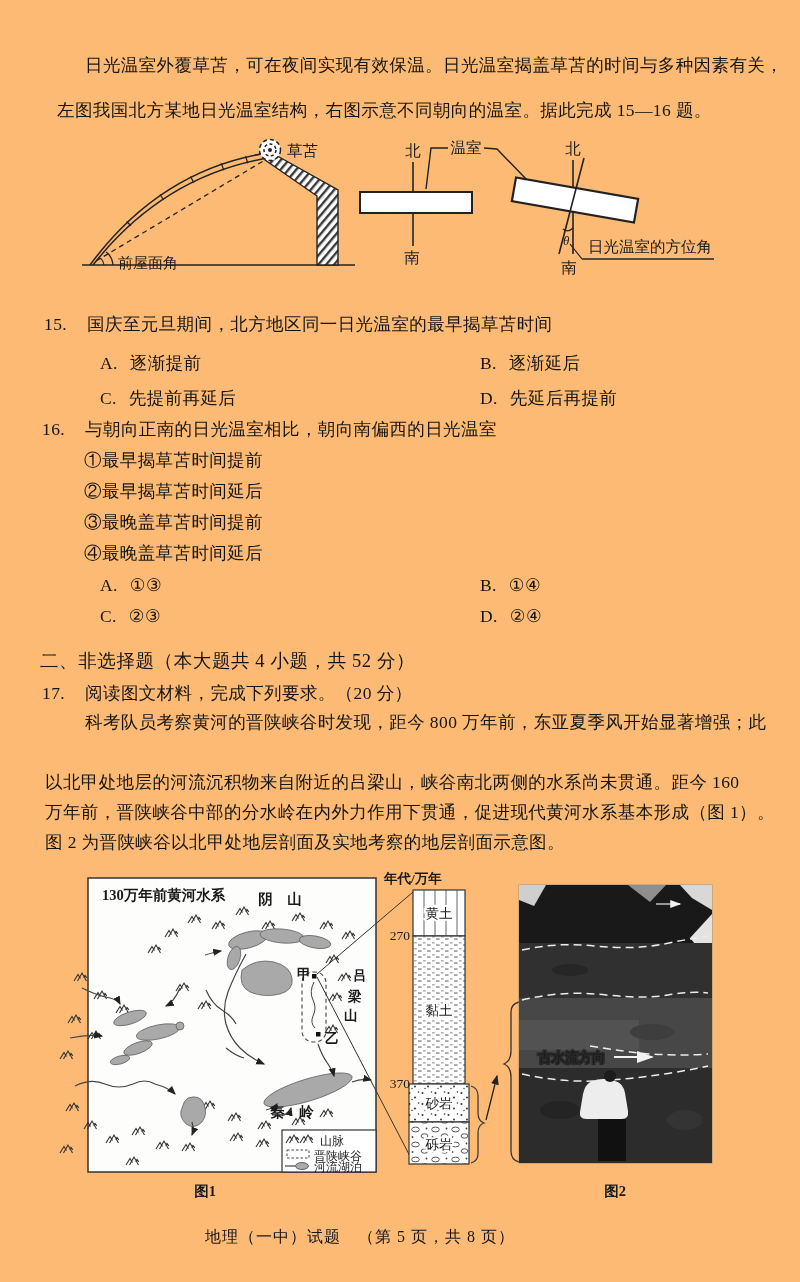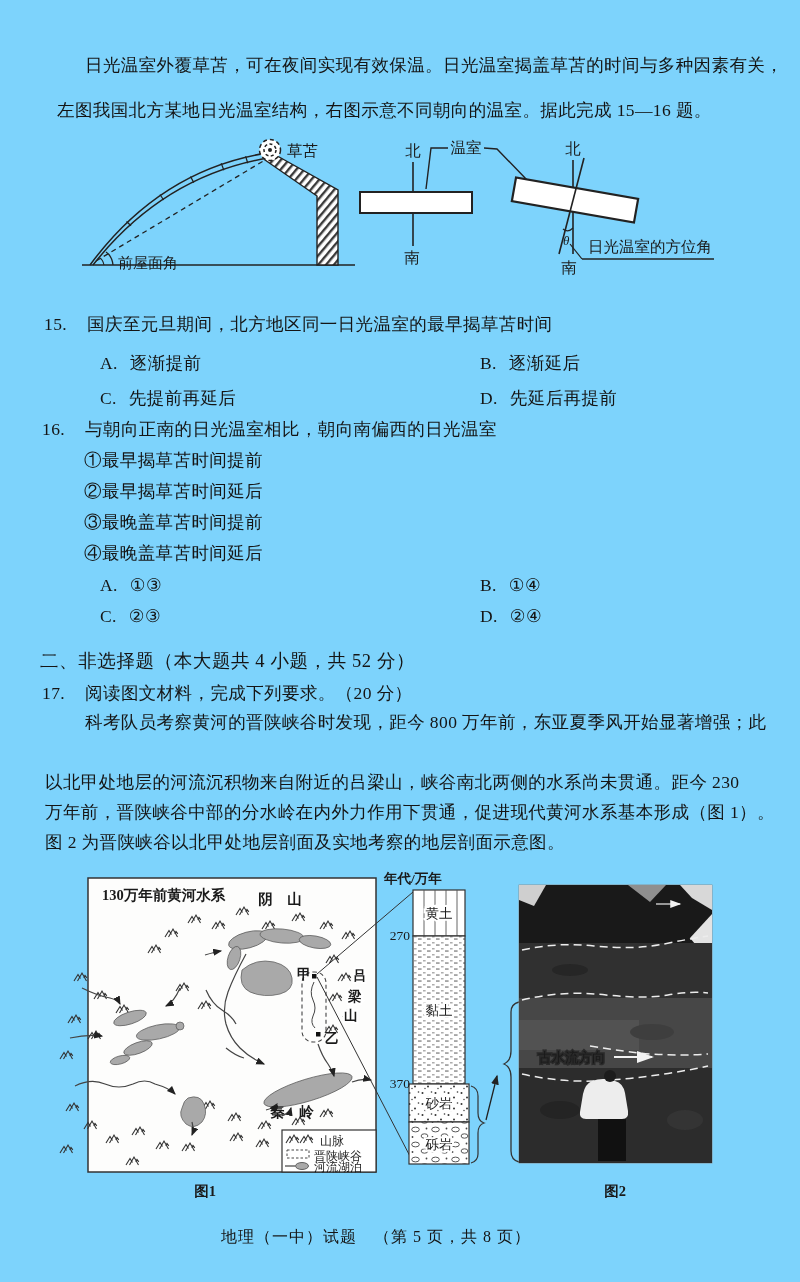--- a/index.html
+++ b/index.html
@@ -1,22 +1,22 @@
 <!DOCTYPE html>
 <html><head>
 <meta charset="utf-8">
 <style>
   html,body{margin:0;padding:0;background:#d8d8d8;}
-  .page{position:relative;width:800px;height:1282px;background:#7dd3fc;overflow:hidden;
+  .page{position:relative;width:800px;height:1282px;background:#fdba74;overflow:hidden;
         font-family:"Liberation Serif","DejaVu Serif",serif;color:#151515;}
   .t{position:absolute;font-size:17.5px;line-height:22px;white-space:nowrap;letter-spacing:.4px;}
   .qnum{display:inline-block;margin-right:20px;}
   .optlab{display:inline-block;margin-right:12px;}
   .sect{font-size:18.5px;font-weight:normal;letter-spacing:.6px;}
-  .footer{position:absolute;top:1227px;left:0;width:720px;text-align:center;font-size:16px;letter-spacing:1px;padding-left:16px;}
+  .footer{position:absolute;top:1227px;left:0;width:720px;text-align:center;font-size:16px;letter-spacing:1px;}
   svg{position:absolute;}
   svg text{font-family:"Liberation Serif","DejaVu Serif",serif;fill:#1a1a1a;}
   .halo{paint-order:stroke;stroke:#ffffff;stroke-width:4px;}
   .whalo{paint-order:stroke;stroke:#2a2a2a;stroke-width:3px;}
 </style>
 </head>
 <body>
 
 <div class="page">
 
@@ -89,21 +89,21 @@
   <div class="t" style="top:511px;left:84px">③最晚盖草苫时间提前</div>
   <div class="t" style="top:542px;left:84px">④最晚盖草苫时间延后</div>
   <div class="t" style="top:574px;left:100px"><span class="optlab">A.</span><span>①③</span></div>
   <div class="t" style="top:574px;left:480px"><span class="optlab">B.</span><span>①④</span></div>
   <div class="t" style="top:605px;left:100px"><span class="optlab">C.</span><span>②③</span></div>
   <div class="t" style="top:605px;left:480px"><span class="optlab">D.</span><span>②④</span></div>
 
   <div class="t sect" style="top:650px;left:40px">二、非选择题（本大题共 4 小题，共 52 分）</div>
   <div class="t" style="top:682px;left:42px"><span class="qnum">17.</span><span>阅读图文材料，完成下列要求。（20 分）</span></div>
   <div class="t" style="top:711px;left:85px">科考队员考察黄河的晋陕峡谷时发现，距今 800 万年前，东亚夏季风开始显著增强；此</div>
-  <div class="t" style="top:771px;left:45px">以北甲处地层的河流沉积物来自附近的吕梁山，峡谷南北两侧的水系尚未贯通。距今 230</div>
+  <div class="t" style="top:771px;left:45px">以北甲处地层的河流沉积物来自附近的吕梁山，峡谷南北两侧的水系尚未贯通。距今 160</div>
   <div class="t" style="top:801px;left:45px">万年前，晋陕峡谷中部的分水岭在内外力作用下贯通，促进现代黄河水系基本形成（图 1）。</div>
   <div class="t" style="top:831px;left:45px">图 2 为晋陕峡谷以北甲处地层剖面及实地考察的地层剖面示意图。</div>
 
   <svg style="left:30px;top:870px" width="740" height="335" viewBox="0 0 740 335" xmlns="http://www.w3.org/2000/svg" xmlns:xlink="http://www.w3.org/1999/xlink">
     <defs>
       <g id="mtn">
           <path d="M0,9 L4,2.5 L6.5,6.5 M3.5,9 L8,1 L12.5,9 M9.5,5.5 L11,3.5 L12.8,5.8" fill="none" stroke="#333" stroke-width="1.1"></path>
         </g>
       <marker id="arr" markerWidth="9" markerHeight="8" refX="6.5" refY="3" orient="auto">
           <path d="M0,0 L7.5,3 L0,6 Z" fill="#222"></path>

